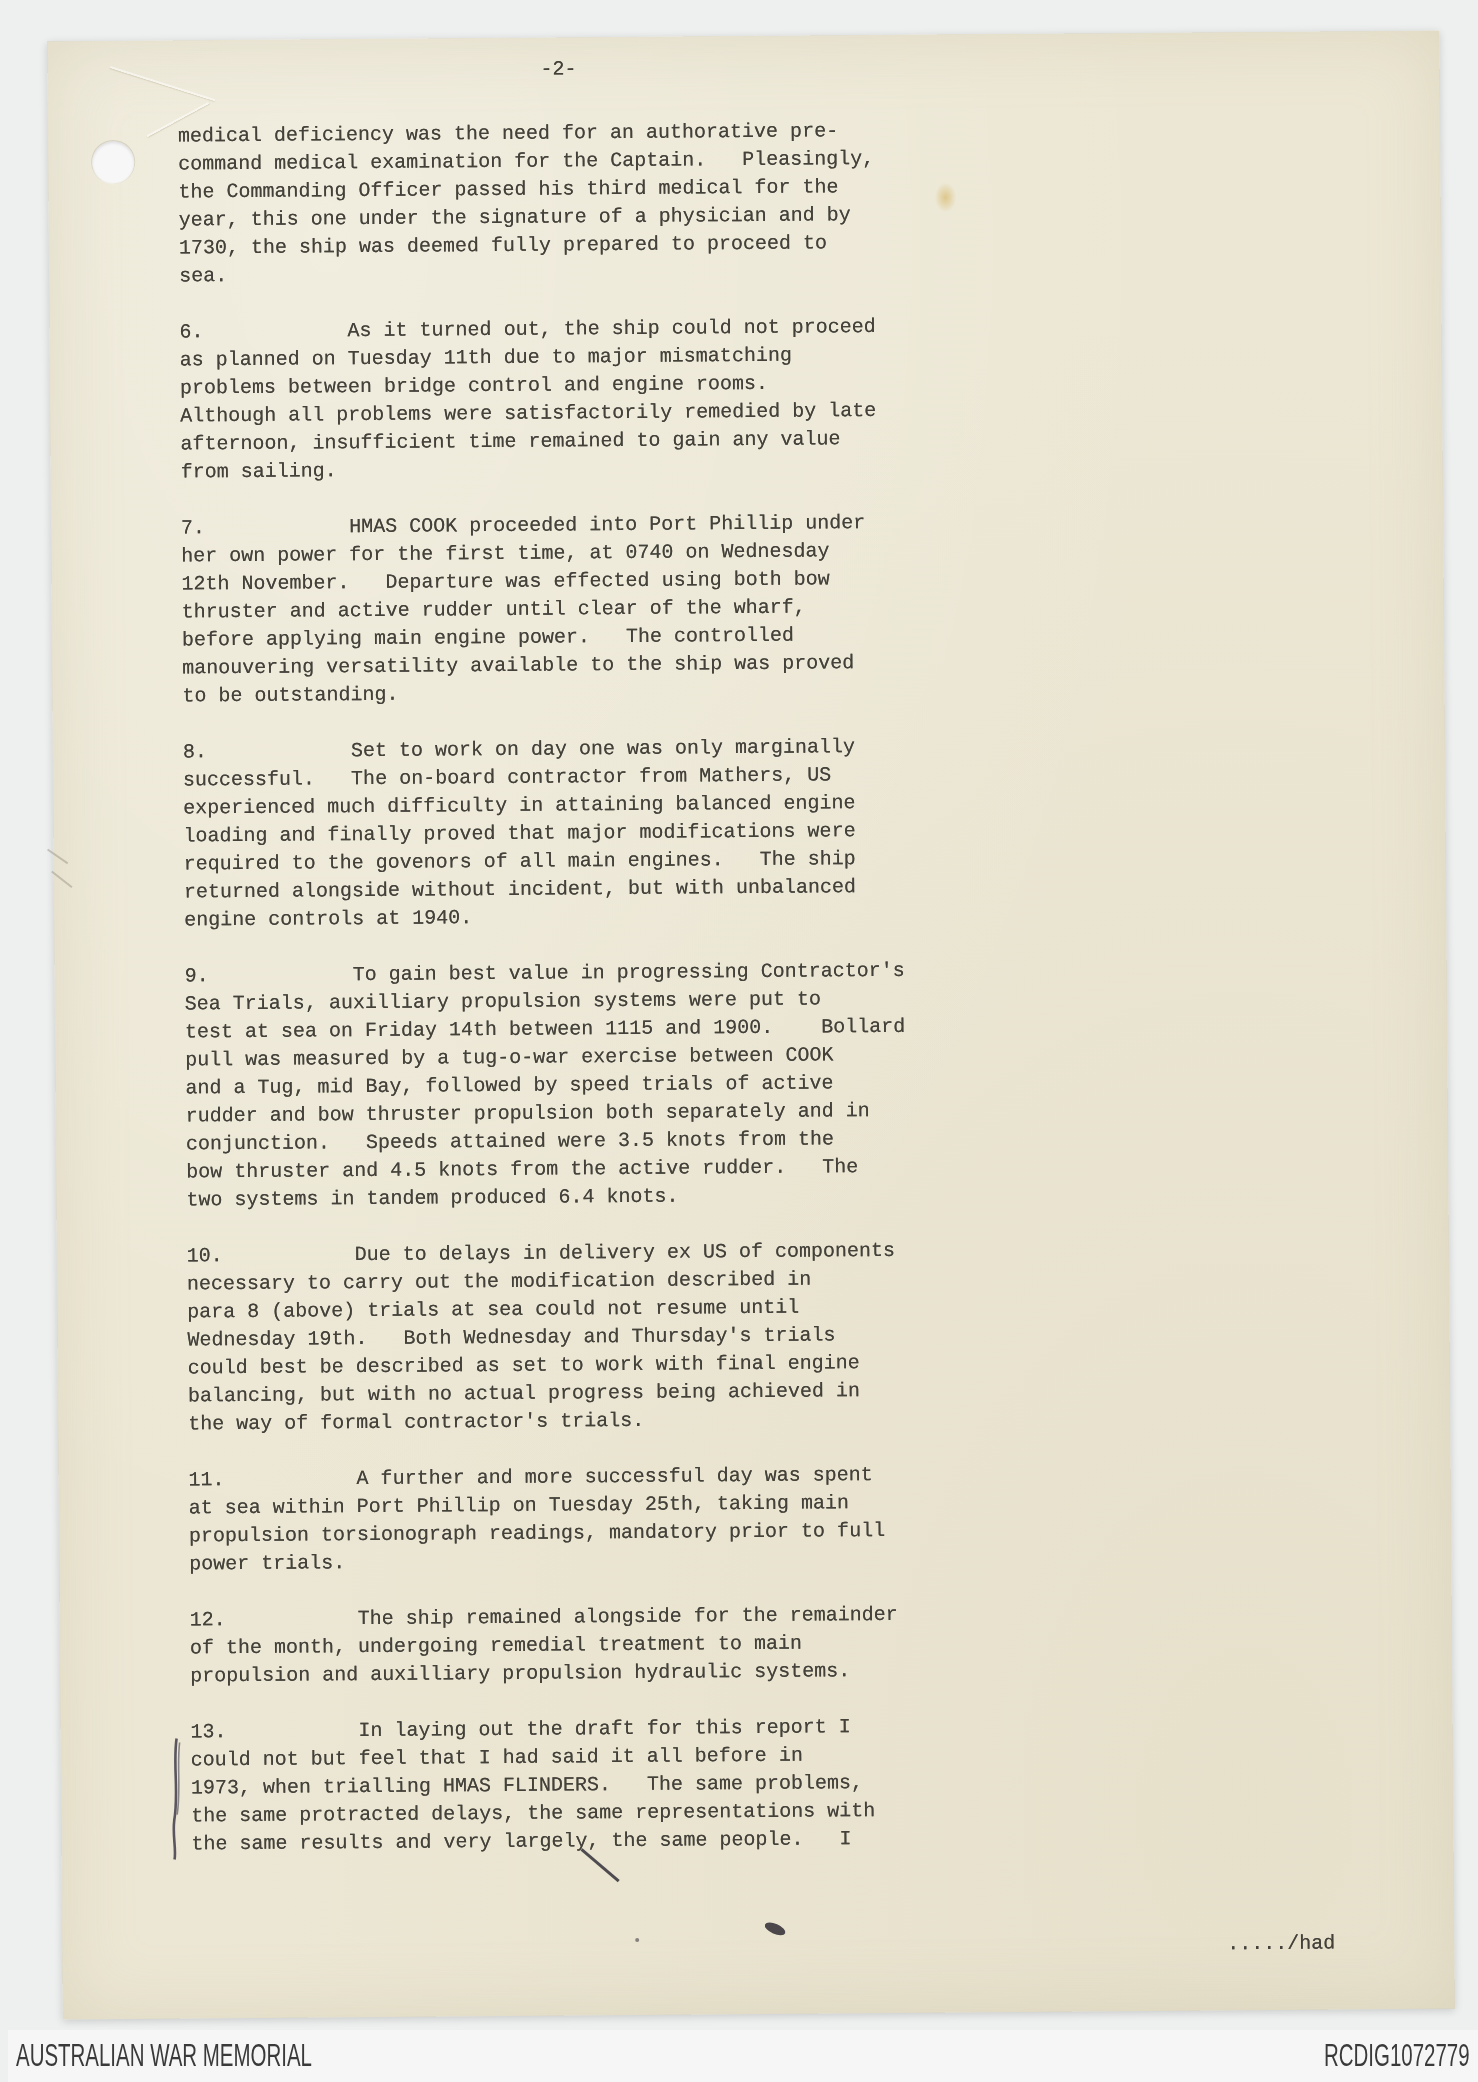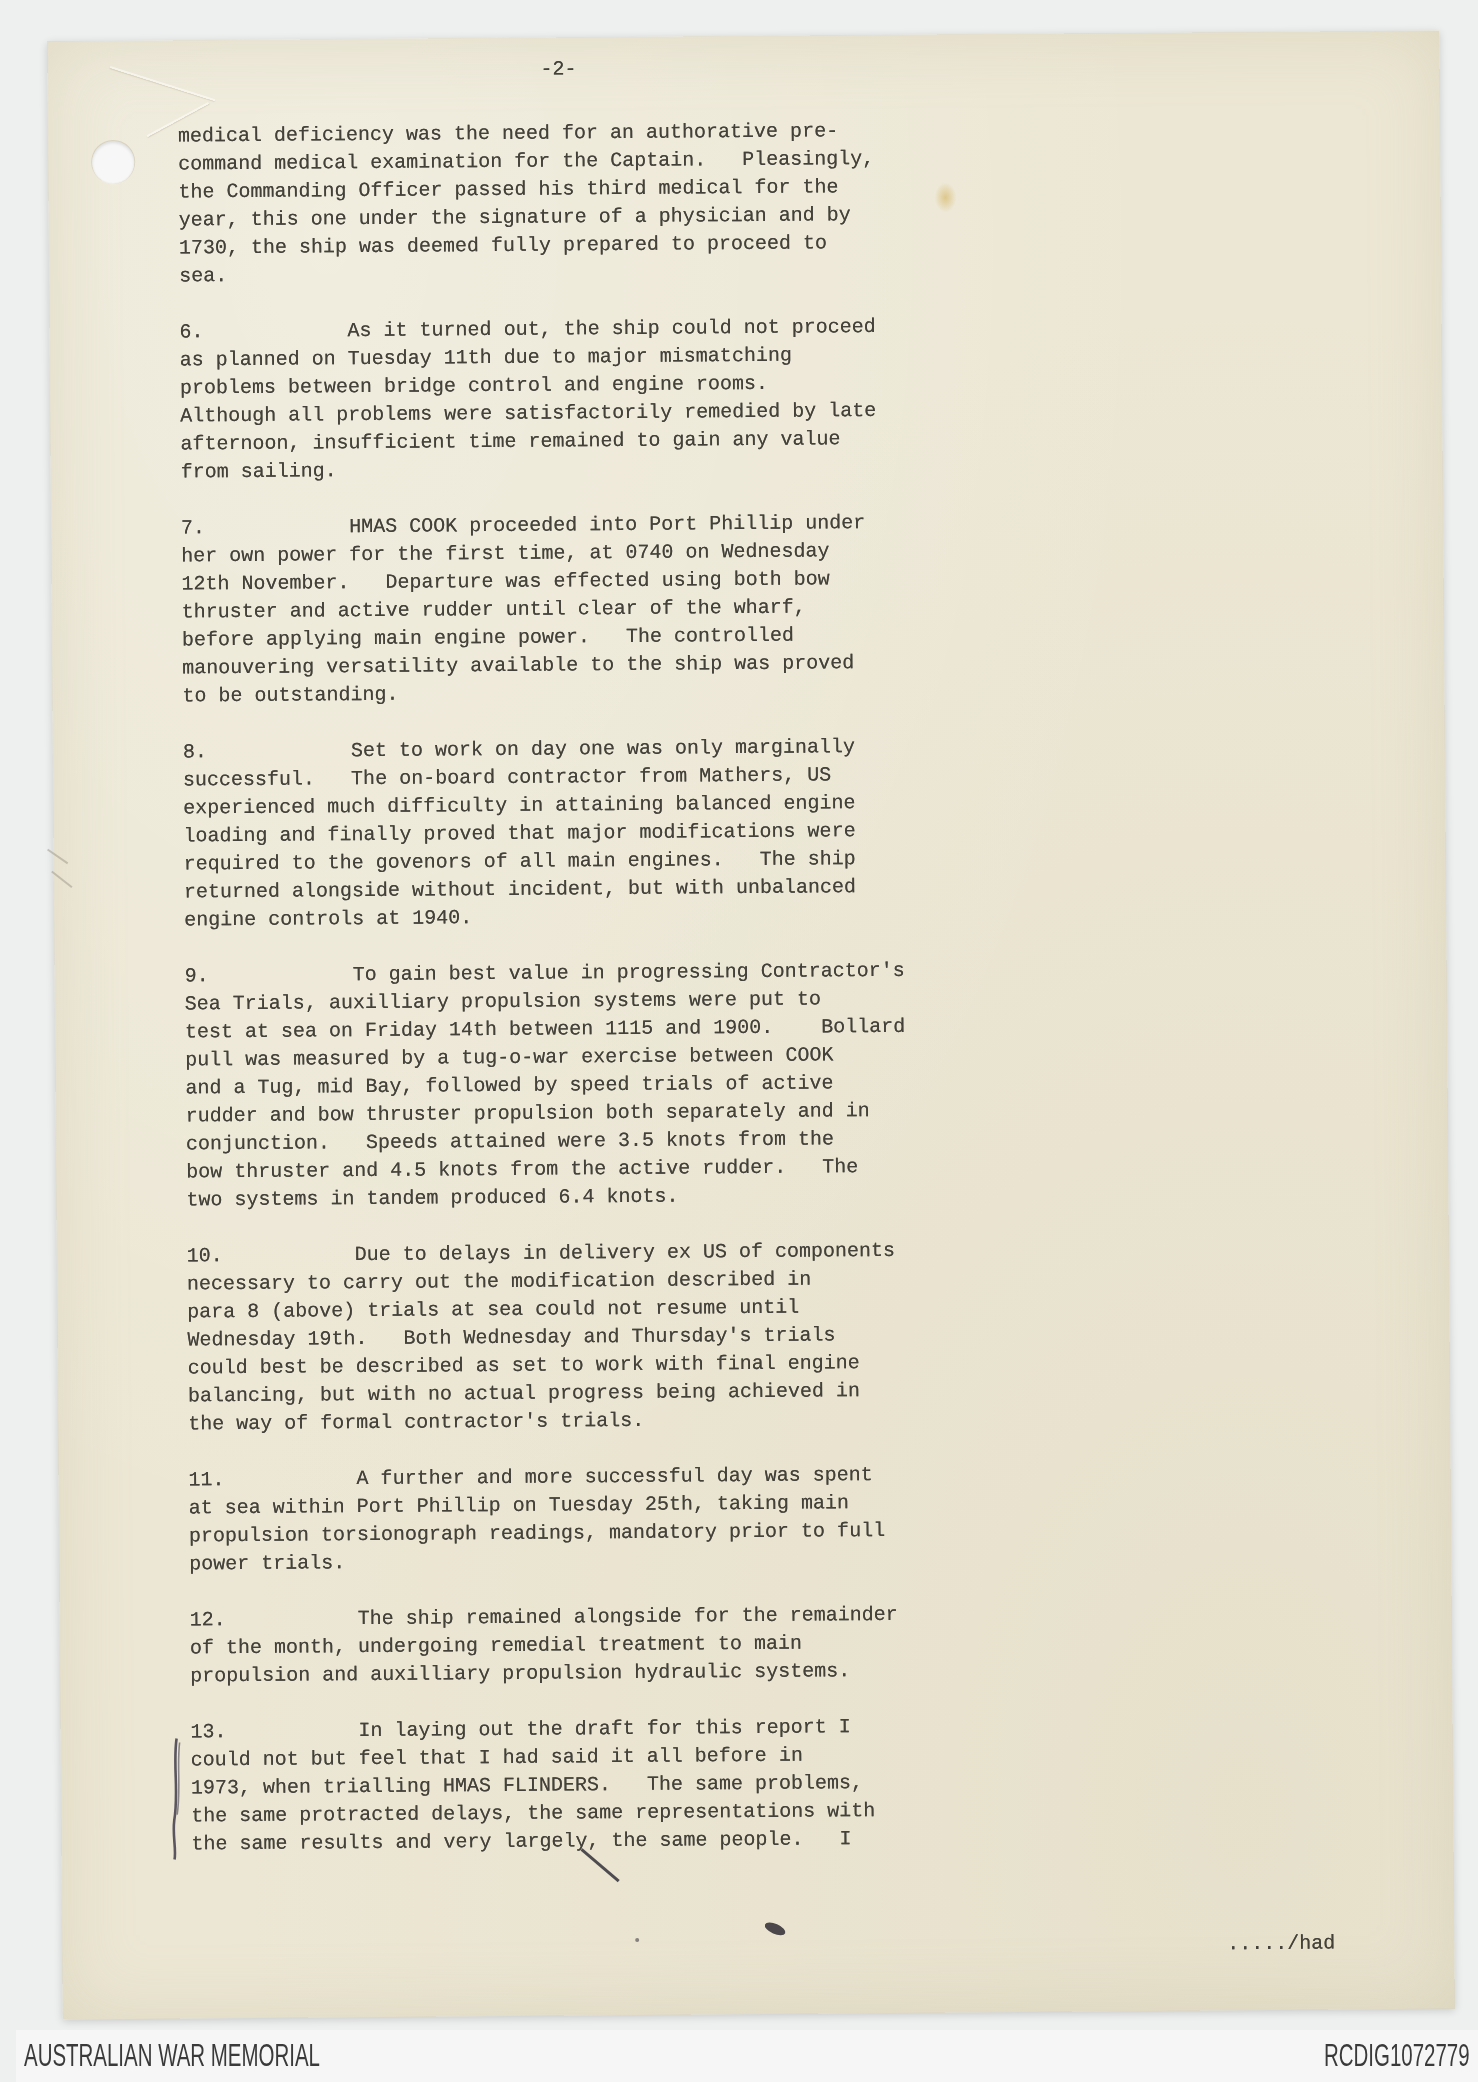--- a/index.html
+++ b/index.html
@@ -56,21 +56,21 @@
     margin:0 0 28px 0;
   }
   .cont{
     position:absolute;left:1125px;top:1898px;
     font-size:20px;line-height:28px;white-space:pre;margin-left:40px;
   }
   .ink-vertical{position:absolute;left:106px;top:1696px;}
   .ink-scratch{position:absolute;left:495px;top:1795px;}
   .pencil-marks{position:absolute;left:-16px;top:800px;}
   .footer{
-    position:absolute;left:16px;right:0;bottom:0;height:52px;
+    position:absolute;left:8px;right:0;bottom:0;height:52px;
     background:#f5f6f5;
     display:flex;justify-content:space-between;align-items:center;
     padding:0 8px;box-sizing:border-box;
     font-family:"Liberation Sans", sans-serif;
   }
   .footer .f-left{
     font-size:31px;color:#3a3a3a;letter-spacing:0;
     transform:scaleX(0.66);transform-origin:left center;white-space:nowrap;
   }
   .footer .f-right{

